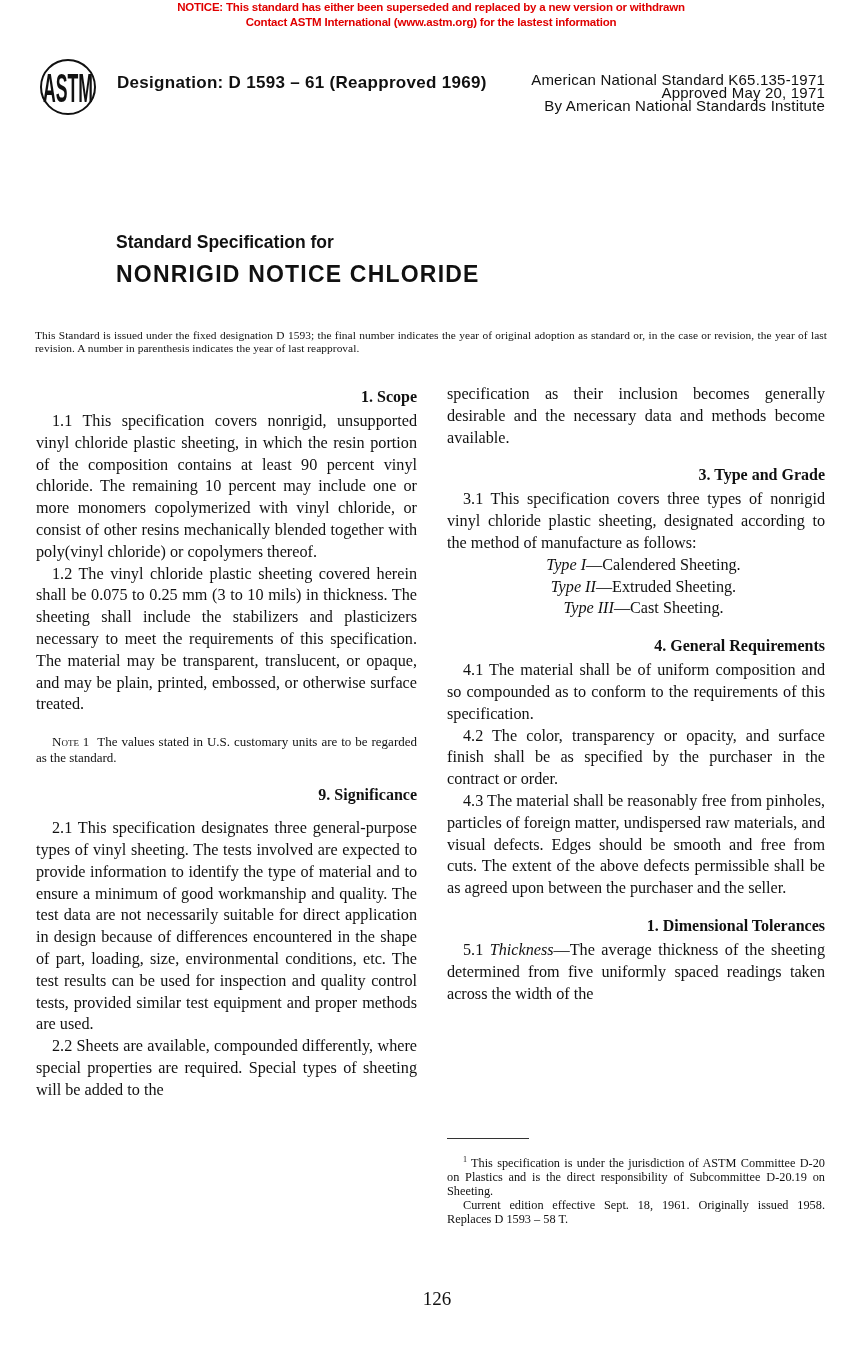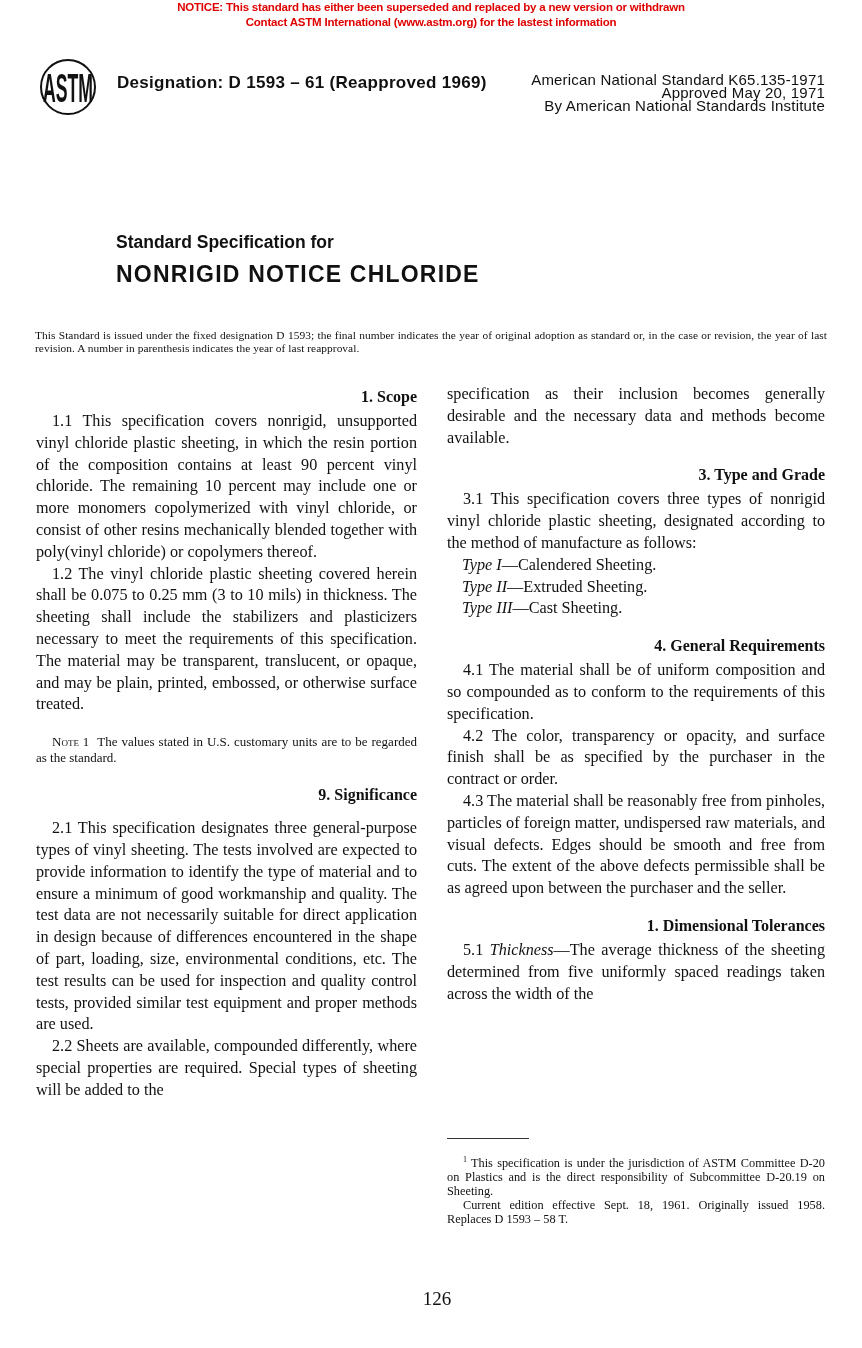--- a/index.html
+++ b/index.html
@@ -25,21 +25,21 @@
   .col-left { left: 36px; top: 386px; width: 381px; }
   .col-right { left: 447px; top: 384px; width: 378px; }
   .col p { margin: 0; text-indent: 16px; }
   .col p.noindent { text-indent: 0; }
   .col h2 { font-size: 16px; font-weight: bold; margin: 0; line-height: 22px; text-align: right; }
   .col h2.gap-top { margin-top: 15px; }
   .col h2 + p { margin-top: 3px; }
   .note { font-size: 13px; line-height: 16px; margin: 18px 0 18px 0 !important; text-indent: 14px; }
   .note .sc { font-variant: small-caps; }
   .types { margin: 0; padding: 0; list-style: none; }
-  .types li { padding-left: 15px; text-align: left; }
+  .types li { padding-left: 15px; text-align: center; }
   .types i { font-style: italic; }
 
   .footnotes { position: absolute; left: 447px; top: 1138px; width: 378px; font-family: "Liberation Serif", serif;
                font-size: 12.3px; line-height: 14px; text-align: justify; }
   .fn-rule { width: 82px; border-top: 1px solid #333; margin-bottom: 14px; }
   .footnotes p { margin: 0; text-indent: 16px; }
   .footnotes sup { font-size: 8px; }
 
   .pageno { position: absolute; left: 0; width: 874px; top: 1288px; text-align: center; font-family: "Liberation Serif", serif; font-size: 19px; }
 </style>

